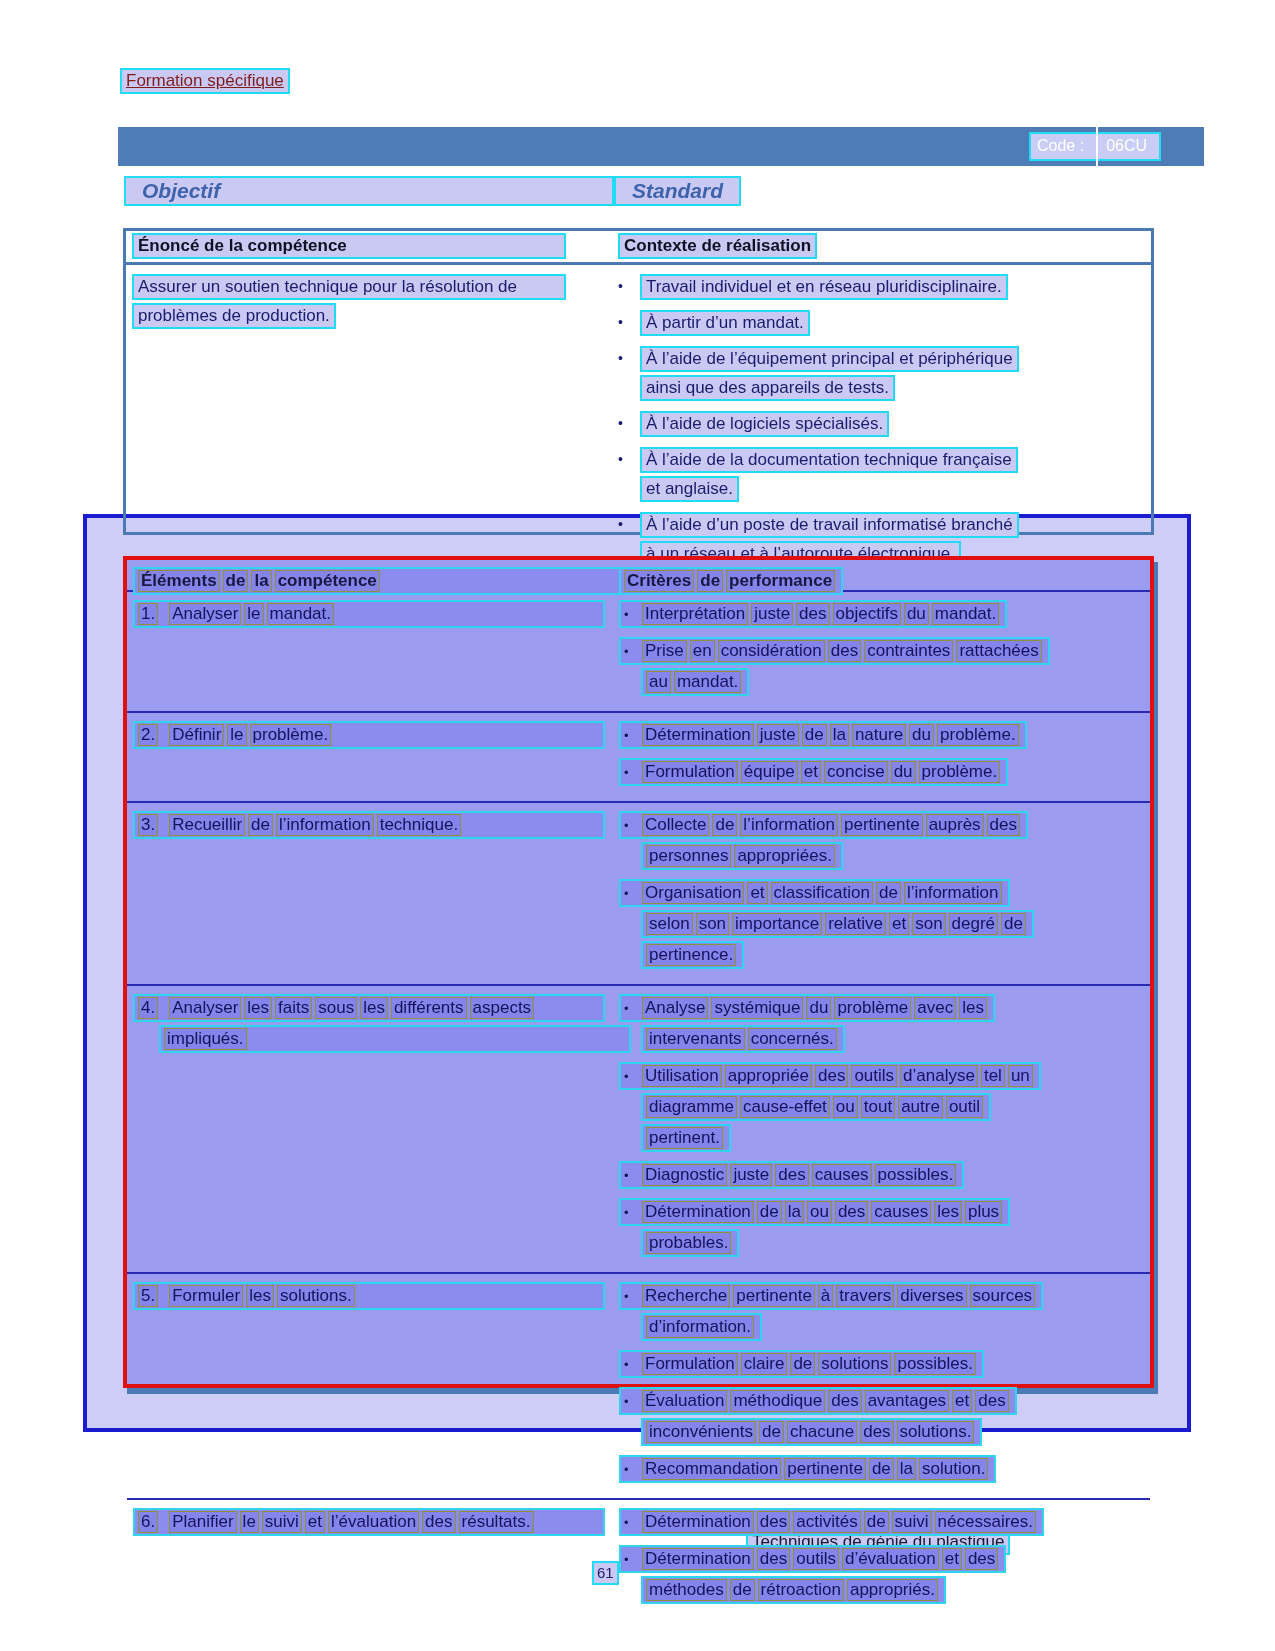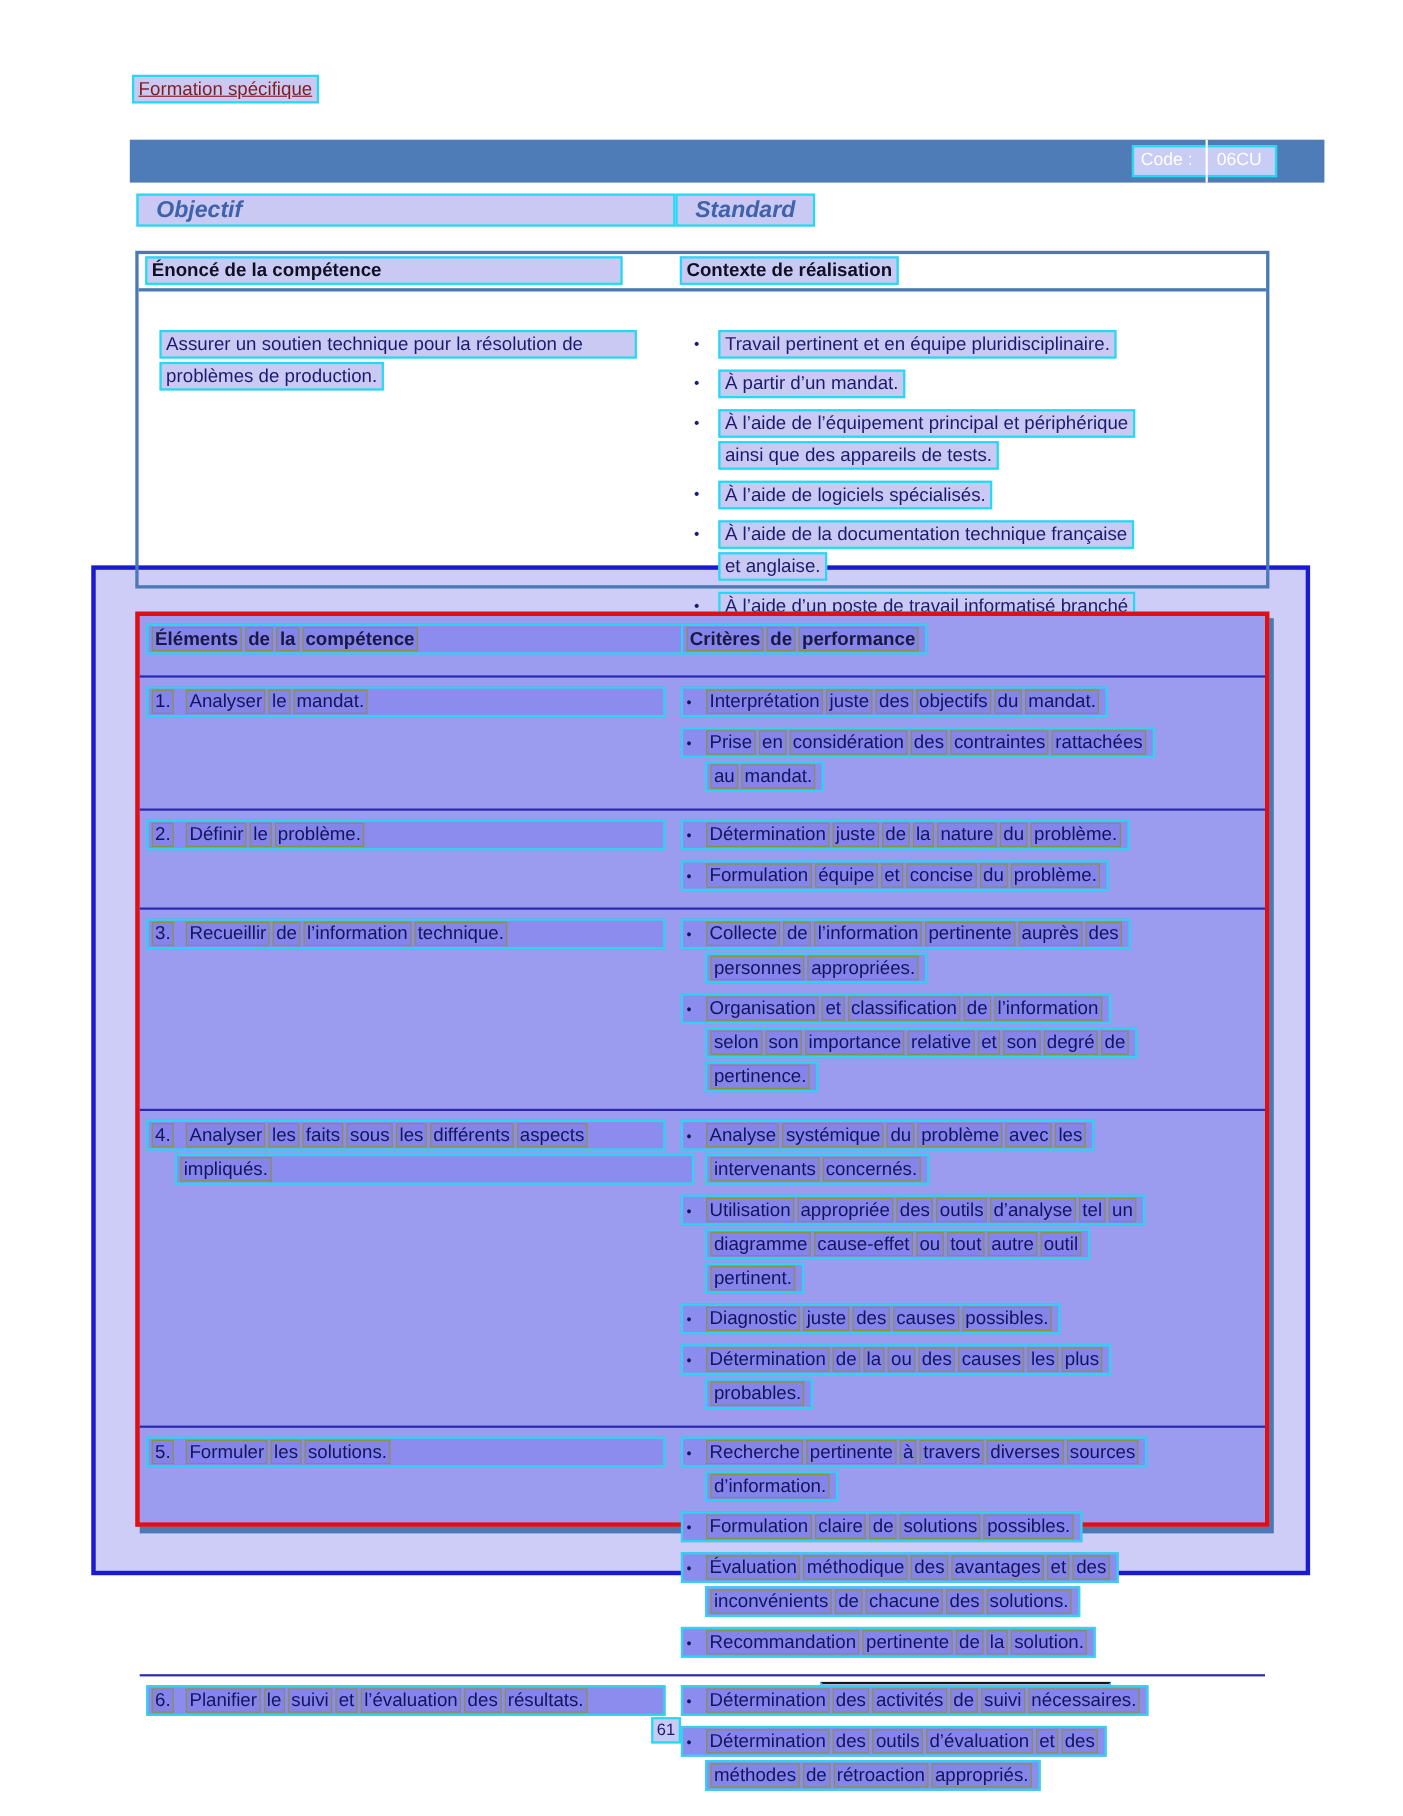--- a/index.html
+++ b/index.html
@@ -27,39 +27,39 @@
                padding:1px 16px;line-height:24px;}
   .heading-a{left:124px;width:490px;}
   .heading-b{left:614px;}
 
   
   .table1{left:123px;top:228px;width:1031px;height:307px;border:3px solid #4a79b4;
           background:transparent;z-index:2;}
   .t1-header{height:34px;border-bottom:3px solid #4a79b4;display:flex;padding:2px 0 0 6px;}
   .t1-header .hl{font-weight:bold;color:#101024;}
   .t1-hcol1{width:486px;flex:0 0 auto;}
-  .t1-body{display:flex;padding:9px 0 0 19px;margin-top:26px;}
+  .t1-body{display:flex;padding:9px 0 0 6px;}
   .t1-col1{width:486px;flex:0 0 auto;}
   .t1-col2{flex:1 1 auto;}
   .t1line{background:#c9c9f3;border:2px solid #1fdcf4;display:inline-block;
           padding:1px 4px;line-height:20px;font-size:17px;color:#1b1b6e;}
   .t1-col1 .t1line{margin-bottom:3px;}
   .bgroup{display:flex;margin-bottom:7px;}
   .blt1{flex:0 0 22px;color:#1b1b6e;font-size:14px;padding-top:4px;}
   .t1lines .t1line{margin-bottom:3px;}
   .t1lines{display:flex;flex-direction:column;align-items:flex-start;}
 
   
   .bigrect{left:83px;top:514px;width:1108px;height:918px;background:#cdcdf7;
            border:4px solid #1a1ad0;z-index:1;}
 
   
   .table2{left:123px;top:556px;width:1031px;height:832px;border:4px solid #e01010;
           background:#9b9bf0;box-shadow:4px 6px 0 0 #4a79b4;z-index:2;}
-  .t2-header{height:56px;border-bottom:2px solid #2a2ab0;display:flex;padding:7px 0 0 6px;}
+  .t2-header{height:32px;border-bottom:2px solid #2a2ab0;display:flex;padding:7px 0 0 6px;}
   .t2-hcol1{width:486px;flex:0 0 auto;}
   .t2row{display:flex;border-bottom:2px solid #2a2ab0;padding:8px 0 6px 6px;}
   .t2row.last{border-bottom:none;}
   .t2-col1{width:486px;flex:0 0 auto;}
   .t2-col2{flex:1 1 auto;padding-right:6px;}
   .t2line{background:#8c8cee;border:2px solid #2fd4ee;display:inline-block;
           padding:1px 3px;line-height:20px;font-size:17px;color:#14145c;margin-bottom:3px;}
   .t2line.hdr{font-weight:bold;color:#181840;}
   .t2line.hdr1{width:500px;}
   .t2line .w{background:#8484ea;border:1px solid #90903a;padding:0 2px;
@@ -100,21 +100,21 @@
   </div>
   <div class="t1-body">
     <div class="t1-col1 t1lines">
       <span class="t1line wide">Assurer un soutien technique pour la résolution de</span>
       <span class="t1line">problèmes de production.</span>
     </div>
     <div class="t1-col2">
       <div class="bgroup">
         <span class="blt1">•</span>
         <div class="t1lines">
-            <span class="t1line">Travail pertinent et en équipe pluridisciplinaire.</span>
+            <span class="t1line">Travail individuel et en réseau pluridisciplinaire.</span>
           </div>
       </div>
       <div class="bgroup">
         <span class="blt1">•</span>
         <div class="t1lines">
             <span class="t1line">À partir d’un mandat.</span>
           </div>
       </div>
       <div class="bgroup">
         <span class="blt1">•</span>

